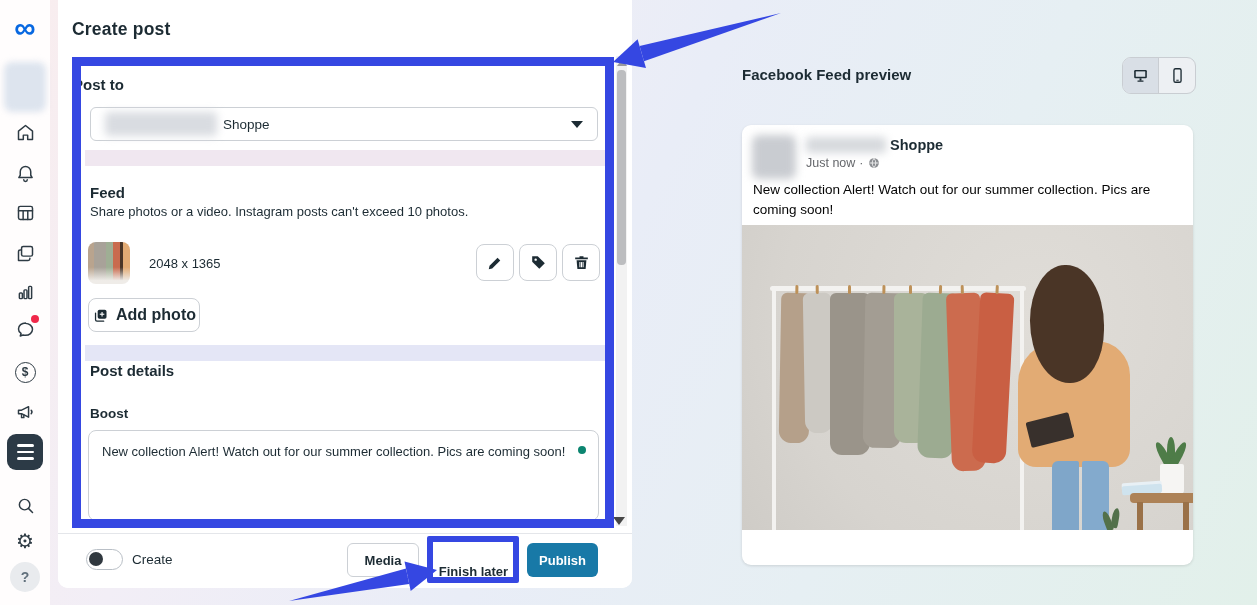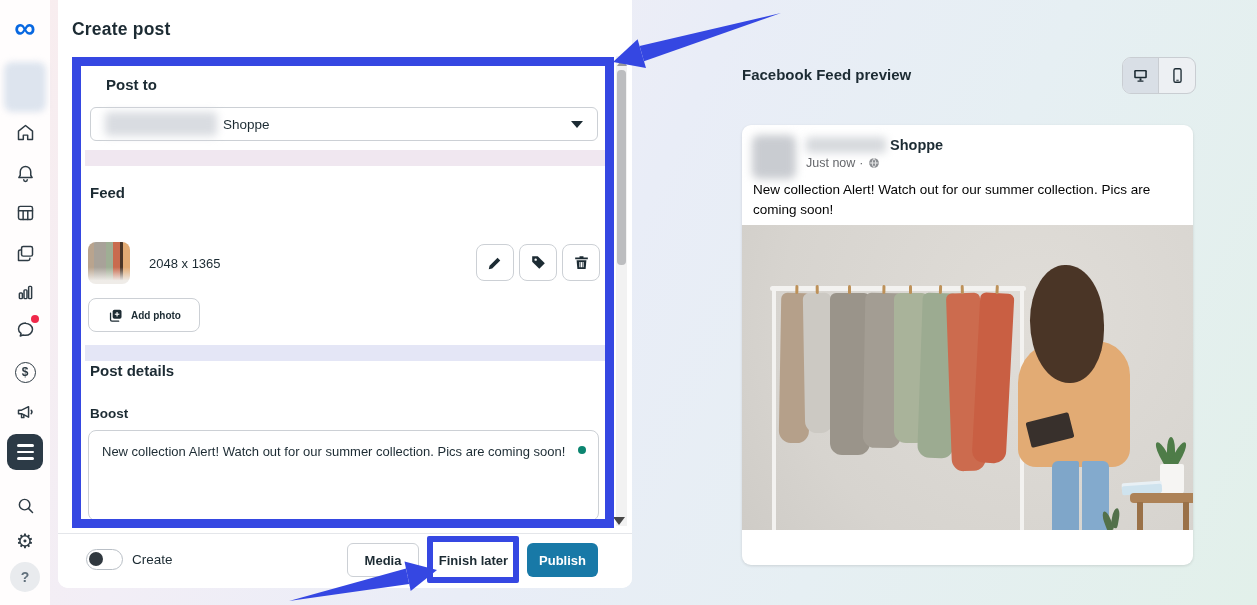--- a/index.html
+++ b/index.html
@@ -28,42 +28,42 @@
   .help-circle { width:30px; height:30px; border-radius:50%; background:#e9ebee; color:#61707c;
                  display:flex; align-items:center; justify-content:center; font-size:14px; font-weight:bold; }
 
   
   .panel { position:absolute; left:58px; top:0; width:574px; height:588px; background:#fff; border-radius:0 0 10px 10px; }
   .page-title { position:absolute; left:72px; top:19px; font-size:17.5px; font-weight:bold; letter-spacing:.2px; }
   .band { position:absolute; left:85px; width:520px; height:16px; }
   .band1 { top:150px; background:#f0e7f0; }
   .band2 { top:345px; background:#e4e6f6; }
   .sec-label { position:absolute; font-size:15px; font-weight:bold; }
-  .lbl-post-to { left:106px; top:76px; }
+  .lbl-post-to { left:73px; top:76px; }
   .dropdown { position:absolute; left:90px; top:107px; width:508px; height:34px; background:#fff;
               border:1px solid #ccd0d5; border-radius:6px; display:flex; align-items:center; padding:0 14px; cursor:pointer; }
   .blur-chip { width:112px; height:24px; border-radius:4px; background:#d9dce1; filter:blur(4px); }
   .dd-name { font-size:13.5px; margin-left:6px; }
   .dd-caret { margin-left:auto; width:0; height:0; border-left:6px solid transparent; border-right:6px solid transparent;
               border-top:7px solid #1c2b33; }
   .lbl-media { left:90px; top:184px; }
   .media-desc { position:absolute; left:90px; top:204px; font-size:13px; color:#1c2b33; }
   .thumb { position:absolute; left:88px; top:242px; width:42px; height:42px; border-radius:8px; overflow:hidden;
            background:
              linear-gradient(180deg, rgba(255,255,255,0) 60%, #efece8 92%),
              linear-gradient(90deg,#b9a48e 0 14%,#a8a299 14% 42%,#9fae94 42% 60%,#c96b4e 60% 76%,#4a3526 76% 84%,#e2ab74 84% 100%);
   }
   .dims { position:absolute; left:149px; top:256px; font-size:13px; }
   .mini-btn { position:absolute; top:244px; width:38px; height:37px; background:#fff; border:1px solid #ccd0d5;
               border-radius:8px; display:flex; align-items:center; justify-content:center; cursor:pointer; }
   .mini-btn svg { width:19px; height:19px; }
   .btn-edit { left:476px; } .btn-tag { left:519px; } .btn-del { left:562px; }
   .add-photo { position:absolute; left:88px; top:298px; width:112px; height:34px; background:#fff; border:1px solid #ccd0d5;
                border-radius:8px; display:flex; align-items:center; justify-content:center; gap:7px; cursor:pointer;
-               font-size:10px; font-weight:bold; }
+               font-size:16px; font-weight:bold; }
   .add-photo svg { width:17px; height:17px; }
   .lbl-details { left:90px; top:362px; }
   .lbl-text { position:absolute; left:90px; top:406px; font-size:13.5px; font-weight:bold; }
   .post-textarea { position:absolute; left:88px; top:430px; width:511px; height:91px; border:1px solid #ccd0d5;
                    border-radius:8px; resize:none; font-family:"Liberation Sans",sans-serif; font-size:13px;
                    color:#1c2b33; padding:12px 26px 10px 13px; line-height:1.4; outline:none; }
   .green-dot { position:absolute; left:578px; top:446px; width:8px; height:8px; border-radius:50%; background:#0c8570; }
 
   
   .scroll-track { position:absolute; left:616px; top:56px; width:11px; height:470px; background:#f2f2f2; }
@@ -76,21 +76,21 @@
   
   .footer-bar { position:absolute; left:58px; top:533px; width:574px; height:55px; background:#fff;
                 border-top:1px solid #e4e6ea; border-radius:0 0 10px 10px; }
   .toggle { position:absolute; left:86px; top:549px; width:37px; height:21px; border:1.5px solid #b9bfc6;
             border-radius:12px; background:#fff; cursor:pointer; }
   .toggle .knob { position:absolute; left:2px; top:2px; width:14px; height:14px; border-radius:50%; background:#30383f; }
   .boost-label { position:absolute; left:132px; top:552px; font-size:13.5px; }
   .btn { position:absolute; top:543px; height:34px; border-radius:6px; font-size:13px; font-weight:bold;
          display:flex; align-items:center; justify-content:center; cursor:pointer; font-family:"Liberation Sans",sans-serif; }
   .btn-cancel { left:347px; width:72px; background:#fff; border:1px solid #ccd0d5; color:#1c2b33; }
-  .btn-finish { left:433px; width:81px; background:#fff; border:none; color:#1c2b33; }
+  .btn-finish { left:433px; width:81px; background:#fff; border:none; color:#1c2b33;margin-top:11px; }
   .btn-publish { left:527px; width:71px; background:#1879a7; border:none; color:#fff; }
 
   
   .preview-title { position:absolute; left:742px; top:66px; font-size:15px; font-weight:bold; }
   .device-toggle { position:absolute; left:1122px; top:57px; width:74px; height:37px; border:1px solid #c9cdd2;
                    border-radius:9px; overflow:hidden; display:flex; background:#edf0f3; }
   .device-seg { width:37px; height:100%; display:flex; align-items:center; justify-content:center; cursor:pointer; }
   .device-seg.active { background:#d9dfe6; border-right:1px solid #c9cdd2; }
   .device-seg svg { width:19px; height:19px; }
 
@@ -248,20 +248,21 @@
   <div class="band band2"></div>
 
   <div class="sec-label lbl-post-to">Post to</div>
   <div class="dropdown">
     <div class="blur-chip"></div>
     <span class="dd-name">Shoppe</span>
     <div class="dd-caret"></div>
   </div>
 
   <div class="sec-label lbl-media">Feed</div>
+  <div class="media-desc">Share photos or a video. Instagram posts can't exceed 10 photos.</div>
 
   <div class="thumb"></div>
   <div class="dims">2048 x 1365</div>
 
   <div class="mini-btn btn-edit">
     <svg viewBox="0 0 24 24">
         <path d="M4.5 16.2 14.6 6l3.4 3.4L7.8 19.5l-4.3 1z" fill="#1c2b33"></path>
       </svg>
   </div>
   <div class="mini-btn btn-tag">

